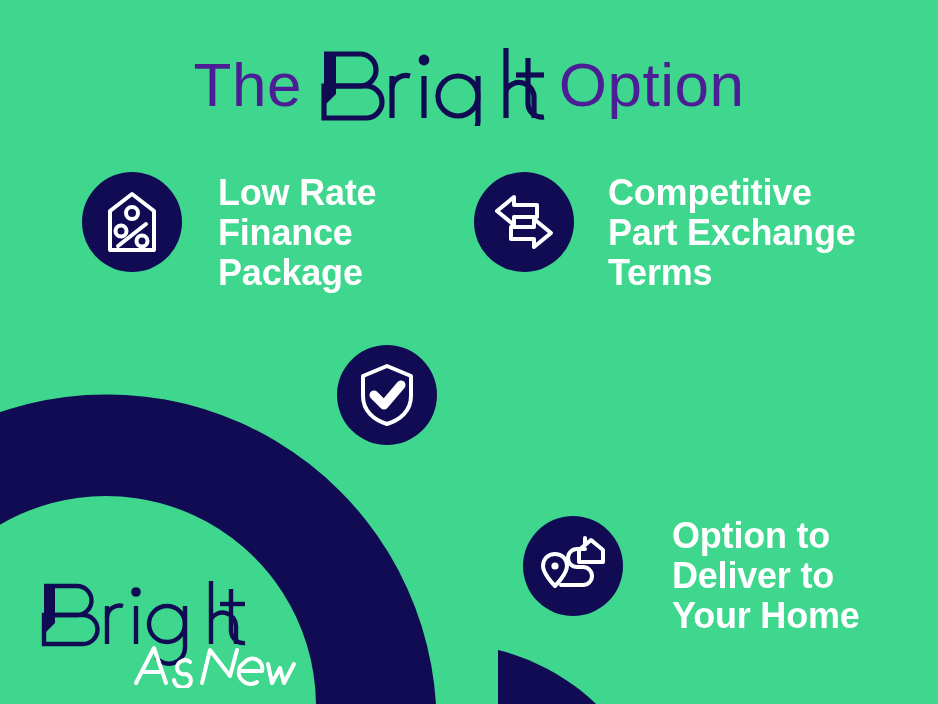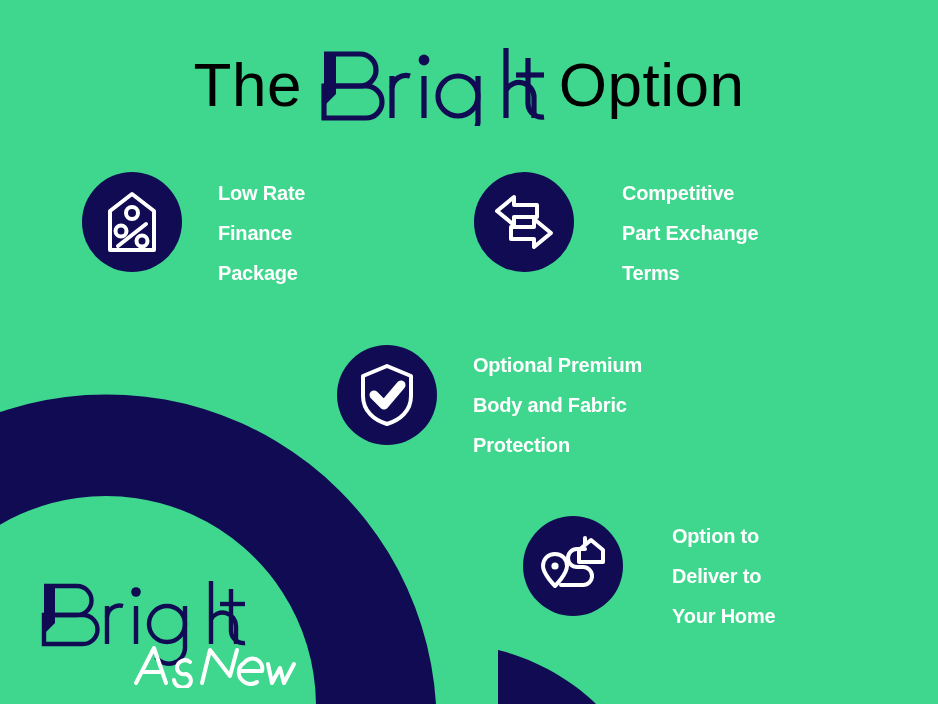--- a/index.html
+++ b/index.html
@@ -35,21 +35,21 @@
     top: 42px;
     left: 0;
     width: 938px;
     text-align: center;
     white-space: nowrap;
     line-height: 1;
   }
   .title-word {
     font-size: 62px;
     font-weight: 300;
-    color: #000000;
+    color: #4c1d95;
     letter-spacing: 0.5px;
     vertical-align: middle;
   }
   .title-brand {
     display: inline-block;
     vertical-align: middle;
     margin: 0 8px;
     position: relative;
     top: 2px;
   }
@@ -66,31 +66,31 @@
     height: 100px;
     border-radius: 50%;
     background: #110b54;
     display: flex;
     align-items: center;
     justify-content: center;
   }
   .feature-icon svg { display: block; }
   .feature-text {
     color: #ffffff;
-    font-size: 20px;
+    font-size: 36px;
     font-weight: bold;
     line-height: 40px;
     letter-spacing: -0.2px;
     white-space: pre-line;
   }
 
   #feature-finance   { top: 172px; left: 82px; }
   #feature-finance   .feature-text { margin-left: 36px; padding-top: 1px; }
 
-  #feature-exchange  { top: 172px; left: 474px; gap: 14px; }
+  #feature-exchange  { top: 172px; left: 474px; }
   #feature-exchange  .feature-text { margin-left: 34px; padding-top: 1px; }
 
   #feature-protection{ top: 345px; left: 337px; }
   #feature-protection .feature-text { margin-left: 36px; padding-top: 0px; }
 
   #feature-delivery  { top: 516px; left: 523px; }
   #feature-delivery  .feature-text { margin-left: 49px; padding-top: 0px; }
 
   
   #logo {
@@ -184,23 +184,20 @@
 Terms</div>
   </div>
 
   <div class="feature" id="feature-protection">
     <div class="feature-icon">
       <svg width="58" height="64" viewBox="0 0 58 64">
         <path d="M 29 3 L 53 13 L 53 33 C 53 48 42 57 29 61 C 16 57 5 48 5 33 L 5 13 Z" fill="none" stroke="#ffffff" stroke-width="4" stroke-linejoin="round"></path>
         <path d="M 16 32 L 26 42 L 43 22" fill="none" stroke="#ffffff" stroke-width="9" stroke-linecap="round" stroke-linejoin="round"></path>
       </svg>
     </div>
-    <div class="feature-text">Optional Premium
-Body and Fabric
-Protection</div>
   </div>
 
   <div class="feature" id="feature-delivery">
     <div class="feature-icon">
       <svg width="64" height="60" viewBox="0 0 64 60">
         <g fill="none" stroke="#ffffff" stroke-width="4" stroke-linejoin="round" stroke-linecap="round">
 
           <path d="M 14 18 C 21 18 26 23 26 30 C 26 38 14 50 14 50 C 14 50 2 38 2 30 C 2 23 7 18 14 18 Z"></path>
           <circle cx="14" cy="30" r="3.6" fill="#ffffff" stroke="none"></circle>
 

